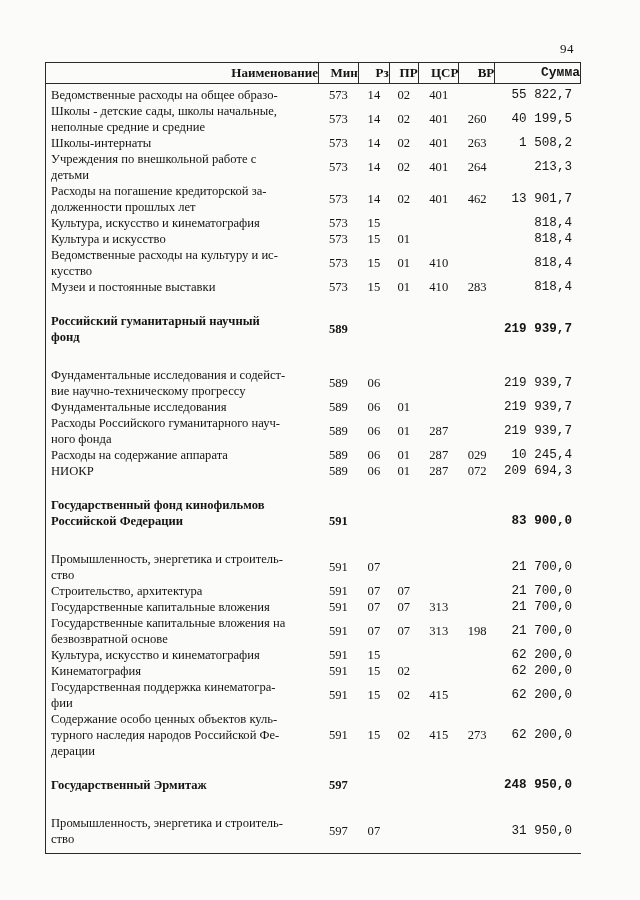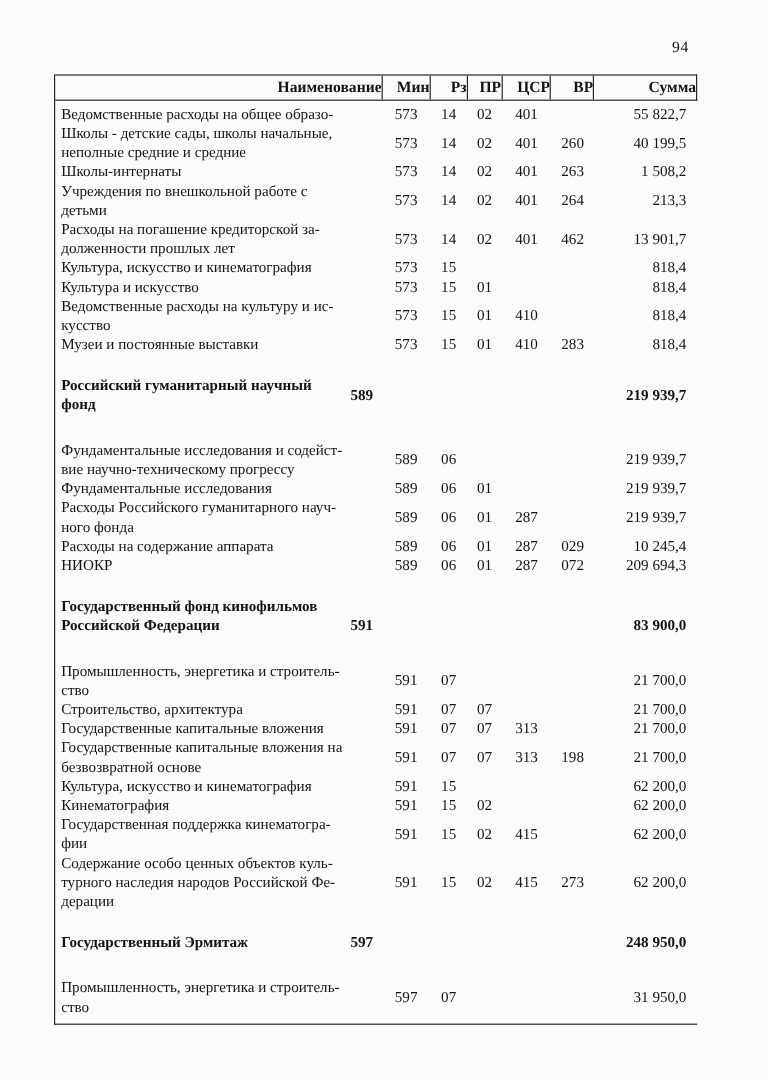--- a/index.html
+++ b/index.html
@@ -3,21 +3,21 @@
 <meta charset="utf-8">
 <style>
   html,body{margin:0;padding:0;}
   body{
     width:640px;height:900px;overflow:hidden;
     background:#fbfbfa;color:#141414;
     font-family:"Liberation Serif", serif;
   }
   .page{position:relative;width:640px;height:900px;}
   .page-number{
-    position:absolute;top:31px;right:66px;
+    position:absolute;top:41px;right:66px;
     font-size:13px;letter-spacing:.5px;text-align:right;
   }
   .table{
     position:absolute;top:62px;left:45px;width:536px;
     border-left:1.5px solid #2a2a2a;
     border-bottom:1.5px solid #2a2a2a;
     box-sizing:border-box;
   }
   .thead{
     display:flex;align-items:stretch;
@@ -31,25 +31,25 @@
     border-left:1px solid #2a2a2a;
     box-sizing:border-box;white-space:nowrap;overflow:hidden;
   }
   .th:first-child{border-left:none;}
   .col-name{width:273px;}
   .col-min{width:40px;}
   .col-rz{width:31px;}
   .col-pr{width:29px;}
   .col-csr{width:41px;}
   .col-vr{width:36px;}
-  .col-sum{width:86px;}
+  .col-sum{width:86px;font-family:Liberation Mono, monospace;}
   .tbody{padding-top:3px;padding-bottom:6px;font-size:12.6px;line-height:16px;}
   .tr{display:flex;align-items:center;}
   .tr.top{align-items:flex-end;}
-  .tr.bold{font-weight:bold;margin-top:18px;margin-bottom:22px;gap:16px;}
+  .tr.bold{font-weight:bold;margin-top:18px;margin-bottom:22px;}
   .td{box-sizing:border-box;}
   .td.col-name{padding-left:5px;}
   .td.col-name div{white-space:nowrap;}
   .td.col-min,.td.col-rz,.td.col-pr,.td.col-csr,.td.col-vr{text-align:center;}
   .td.col-sum{text-align:right;padding-right:9px;}
 </style>
 </head>
 <body>
 
 <div class="page">

